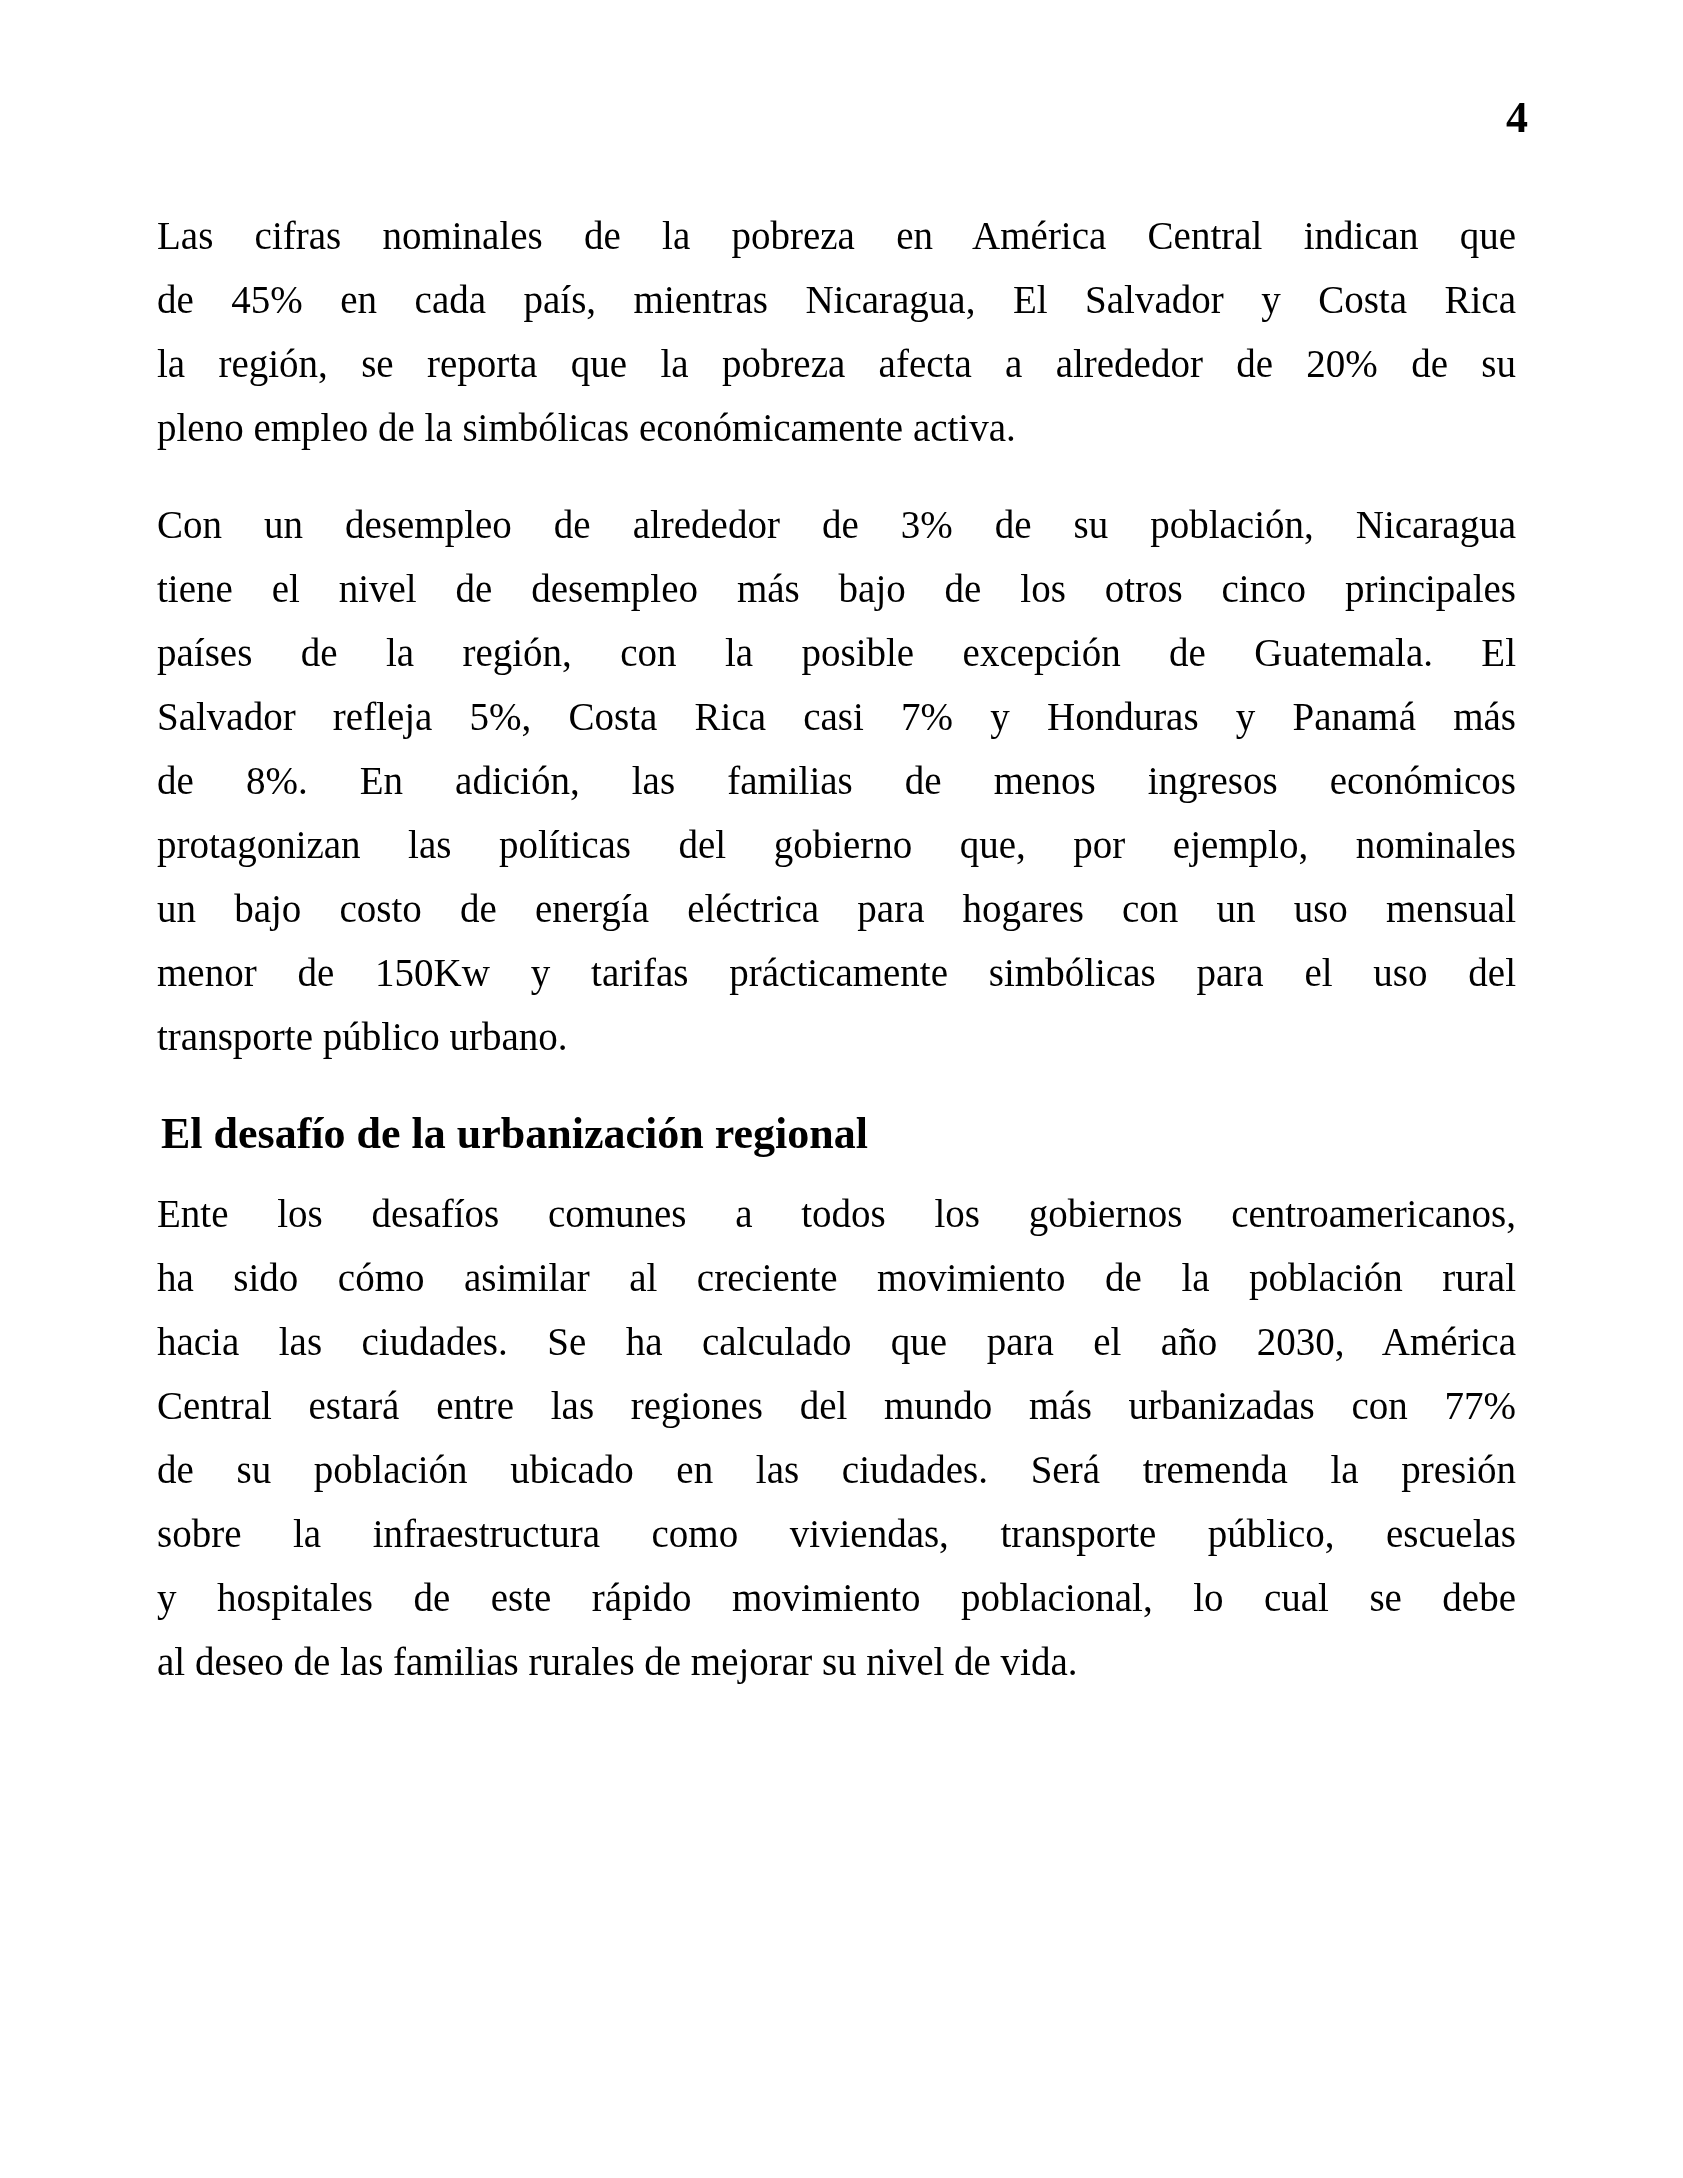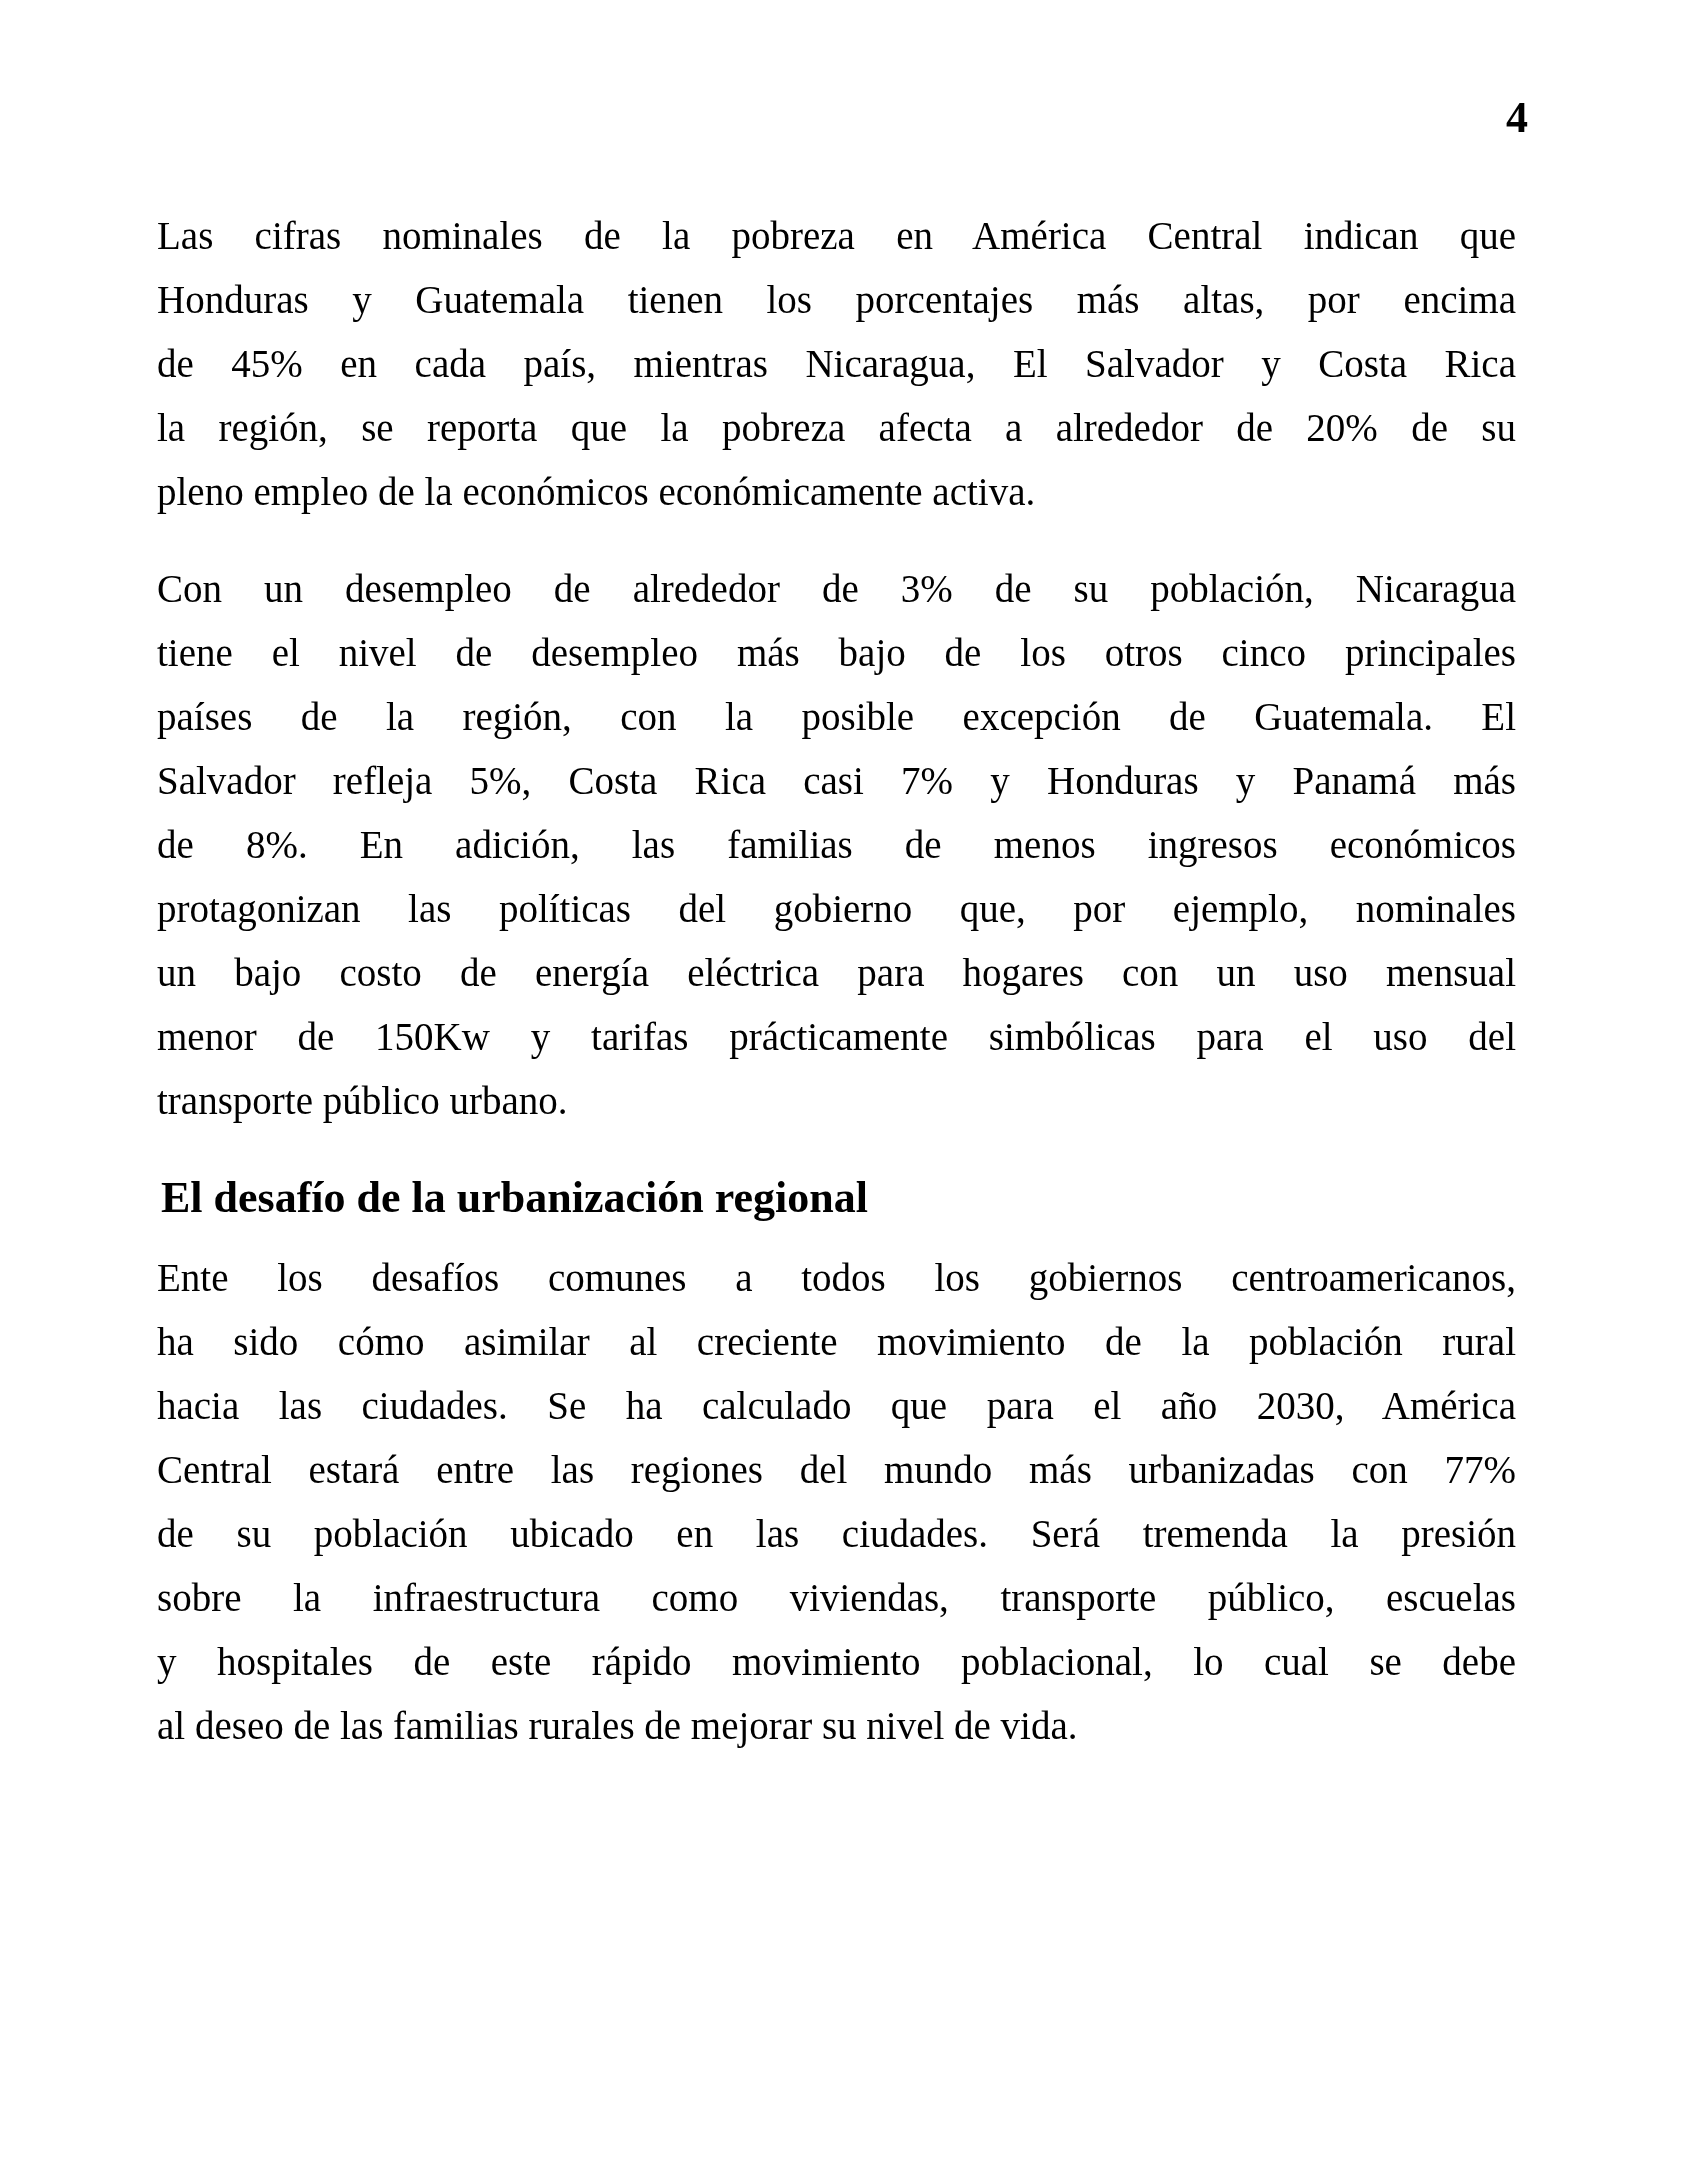--- a/index.html
+++ b/index.html
@@ -56,24 +56,23 @@
   }
 </style>
 </head>
 <body>
 
 <div class="page">
   <div class="page-number">4</div>
   <div class="content">
       <div class="paragraph">
         <div class="line">Las cifras nominales de la pobreza en América Central indican que</div>
-        <div class="line">Honduras y Guatemala tienen los porcentajes más altas, por encima</div>
         <div class="line">de 45% en cada país, mientras Nicaragua, El Salvador y Costa Rica</div>
         <div class="line">la región, se reporta que la pobreza afecta a alrededor de 20% de su</div>
-        <div class="line last">pleno empleo de la económicos económicamente activa.</div>
+        <div class="line last">pleno empleo de la simbólicas económicamente activa.</div>
       </div>
       <div class="paragraph">
         <div class="line">Con un desempleo de alrededor de 3% de su población, Nicaragua</div>
         <div class="line">tiene el nivel de desempleo más bajo de los otros cinco principales</div>
         <div class="line">países de la región, con la posible excepción de Guatemala. El</div>
         <div class="line">Salvador refleja 5%, Costa Rica casi 7% y Honduras y Panamá más</div>
         <div class="line">de 8%. En adición, las familias de menos ingresos económicos</div>
         <div class="line">protagonizan las políticas del gobierno que, por ejemplo, nominales</div>
         <div class="line">un bajo costo de energía eléctrica para hogares con un uso mensual</div>
         <div class="line">menor de 150Kw y tarifas prácticamente simbólicas para el uso del</div>

